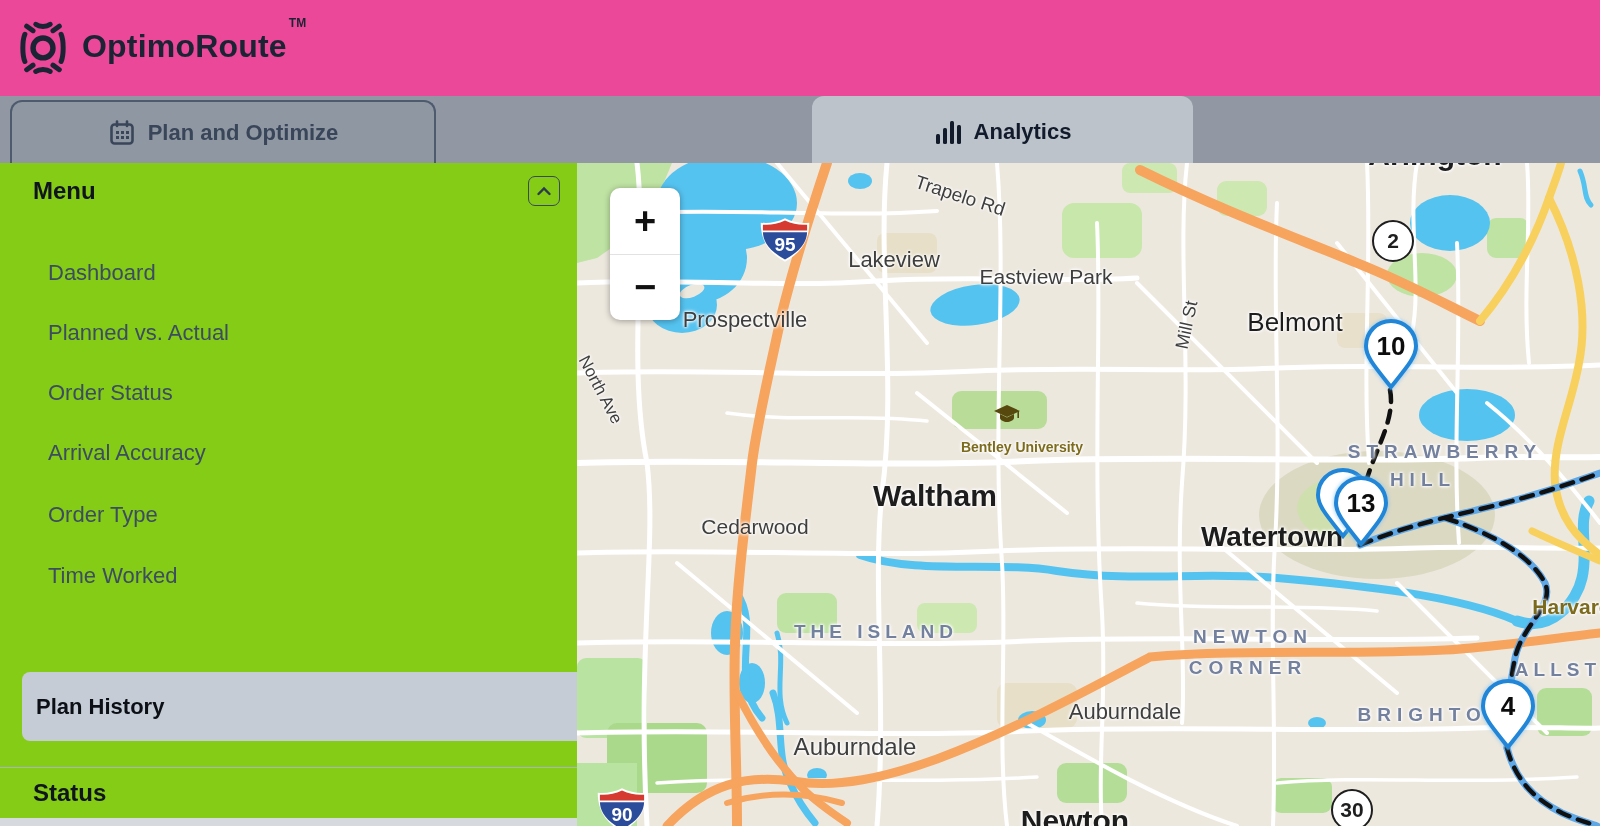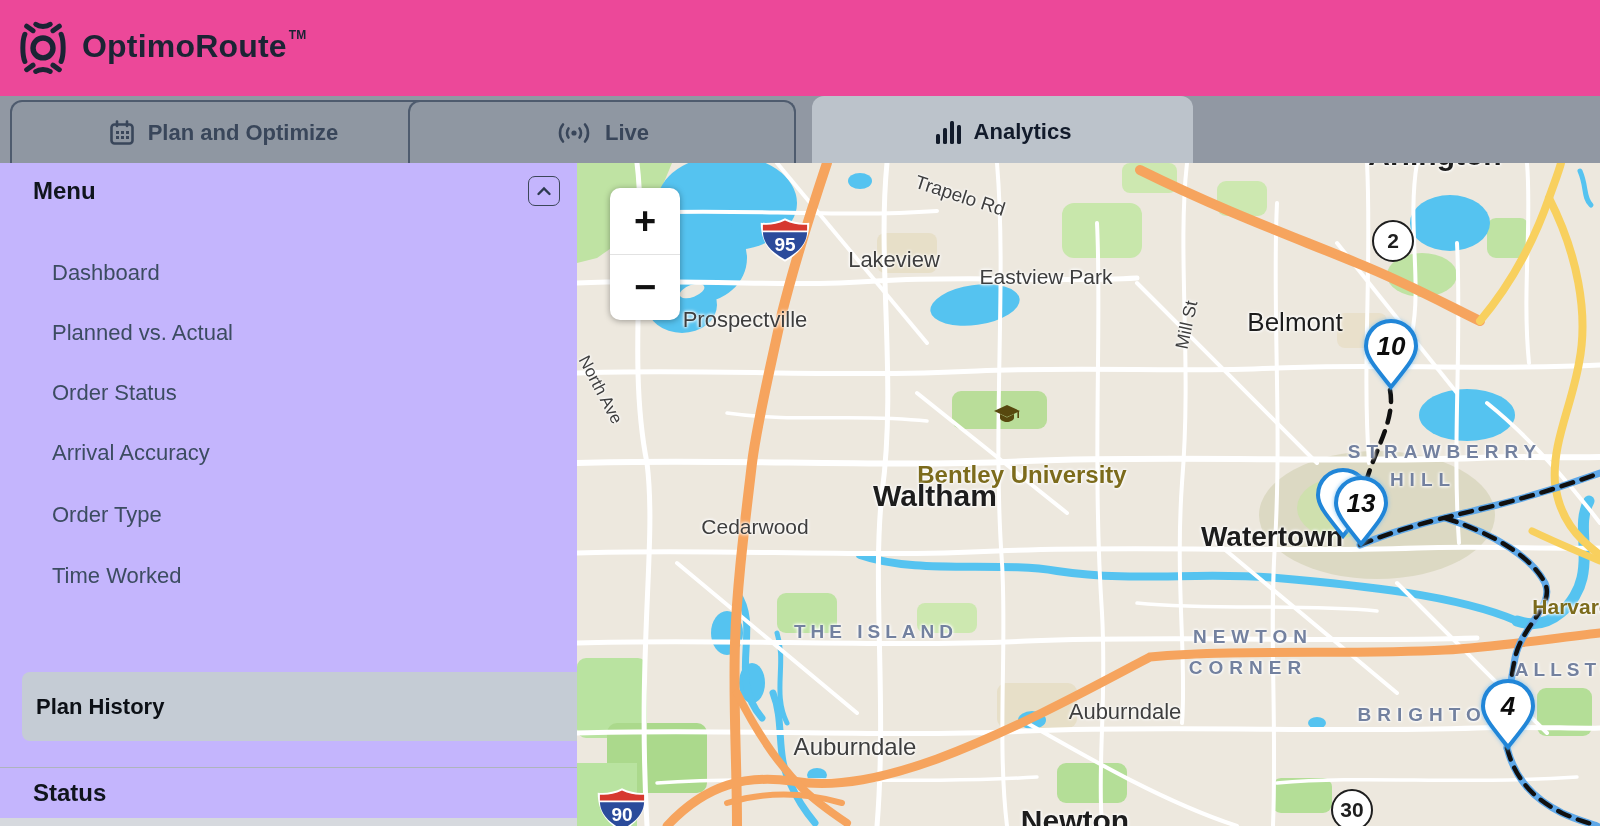--- a/index.html
+++ b/index.html
@@ -4,37 +4,37 @@
 <style>
   * { margin:0; padding:0; box-sizing:border-box; }
   html,body { width:1600px; height:826px; overflow:hidden;
     font-family:"Liberation Sans", sans-serif; background:#9198a3; }
 
   
   .header { position:absolute; left:0; top:0; width:1600px; height:96px; background:#ec4899; }
   .logo { position:absolute; left:14px; top:16px; display:flex; align-items:flex-start; }
   .logo svg { margin-top:2px; }
   .logo-text { font-size:32px; font-weight:800; color:#1b2434; letter-spacing:.2px; margin-left:10px; line-height:60px; }
-  .logo-tm { font-size:12px; font-weight:800; color:#1b2434; margin-left:2px; margin-top:12px; }
+  .logo-tm { font-size:12px; font-weight:800; color:#1b2434; margin-left:2px; margin-top:0; }
 
   
   .tabbar { position:absolute; left:0; top:96px; width:1600px; height:67px; background:#9198a3; }
   .tab { position:absolute; top:4px; height:63px; border:2px solid #4e5b6e; border-bottom:none;
     border-radius:12px 12px 0 0; background:#8f97a2; display:flex; align-items:center; justify-content:center;
     gap:12px; color:#39465a; font-weight:bold; font-size:22px; cursor:pointer; }
   .tab.selected { background:#bcc3cb; border:none; color:#121b2b; height:67px; top:0; padding-top:4px; }
   .tab .ticon { display:flex; align-items:center; }
 
   
-  .sidebar { position:absolute; left:0; top:163px; width:577px; height:663px; background:#c4b5fd;text-decoration:underline; }
+  .sidebar { position:absolute; left:0; top:163px; width:577px; height:663px; background:#84cc16;text-decoration:underline; }
   .menu-title { position:absolute; left:33px; top:14px; font-size:24px; font-weight:bold; color:#10151d; }
   .collapse-btn { position:absolute; left:528px; top:13px; width:32px; height:30px; border:1.5px solid #3c4759;
     border-radius:7px; background:transparent; display:flex; align-items:center; justify-content:center; cursor:pointer; }
-  .menu-item { position:absolute; left:16px; width:577px; height:60px; display:flex; align-items:center;
-    padding-left:36px; font-size:22px; color:#3c4c61; cursor:pointer; }
+  .menu-item { position:absolute; left:0; width:577px; height:60px; display:flex; align-items:center;
+    padding-left:48px; font-size:22px; color:#3c4c61; cursor:pointer; }
   .menu-item.selected { left:22px; width:555px; height:69px; background:#c5ccd5; border-radius:8px 0 0 8px;
     padding-left:14px; font-weight:bold; color:#0c1016; }
   .filters-head { position:absolute; left:0; top:604px; width:577px; height:51px; border-top:1px solid #aeb4bd;
     display:flex; align-items:center; padding-left:33px; font-size:24px; font-weight:bold; color:#10151d; }
   .bottom-strip { position:absolute; left:0; top:655px; width:577px; height:8px; background:#d6d9de; }
 
   
   .map { position:absolute; left:577px; top:163px; width:1023px; height:663px; background:#ede8de; overflow:hidden; }
   .map svg.base { position:absolute; left:0; top:0; }
 
@@ -51,21 +51,21 @@
     display:flex; align-items:center; justify-content:center; font-size:21px; font-weight:bold; color:#1e1e1e; }
 
   .zoomctl { position:absolute; left:33px; top:25px; width:70px; height:132px; background:#fff; border-radius:10px;
     box-shadow:0 1px 6px rgba(0,0,0,.35); display:flex; flex-direction:column; overflow:hidden; }
   .zoombtn { flex:1; display:flex; align-items:center; justify-content:center; font-size:38px; font-weight:bold;
     color:#111; cursor:pointer; line-height:1; }
   .zoombtn:first-child { border-bottom:1px solid #e2e2e2; }
 
   .pin { position:absolute; width:58px; height:72px; }
   .pin svg { position:absolute; left:0; top:0; filter:drop-shadow(0 0 2px rgba(120,190,240,.9)); }
-  .pin-num { position:absolute; left:0; top:13px; width:100%; text-align:center; font-size:26px; font-weight:bold; color:#0c0c0c;font-style:italic; }
+  .pin-num { position:absolute; left:0; top:13px; width:100%; text-align:center; font-size:26px; font-weight:bold; color:#0c0c0c; }
   .pin-back { position:absolute; width:58px; height:72px; }
 
   .gradcap { position:absolute; transform:translate(-50%,-50%); }
 </style>
 </head>
 <body>
 
 <div class="header">
   <div class="logo">
     <svg width="58" height="58" viewBox="0 0 64 64" fill="none" stroke="#1b2434" stroke-width="5.5" stroke-linecap="round">
@@ -95,32 +95,20 @@
           <rect x="8" y="12" width="3" height="3"></rect>
             <rect x="13" y="12" width="3" height="3"></rect>
             <rect x="18" y="12" width="3" height="3"></rect>
           <rect x="8" y="17" width="3" height="3"></rect>
             <rect x="13" y="17" width="3" height="3"></rect>
             <rect x="18" y="17" width="3" height="3"></rect>
         </g>
       </svg>
     </span>
     <span>Plan and Optimize</span>
-  </div>
-  <div class="tab" style="left:408px; width:388px;">
-    <span class="ticon">
-      <svg width="38" height="24" viewBox="0 0 38 24" fill="none" stroke="#39465a" stroke-width="2.6" stroke-linecap="round">
-        <circle cx="19" cy="12" r="2.6" fill="#39465a" stroke="none"></circle>
-        <path d="M13.5,7.5 C11.5,10 11.5,14 13.5,16.5"></path>
-        <path d="M24.5,7.5 C26.5,10 26.5,14 24.5,16.5"></path>
-        <path d="M8,3.5 C4,8 4,16 8,20.5"></path>
-        <path d="M30,3.5 C34,8 34,16 30,20.5"></path>
-      </svg>
-    </span>
-    <span>Live</span>
   </div>
   <div class="tab selected" style="left:812px; width:381px;">
     <span class="ticon">
       <svg width="28" height="26" viewBox="0 0 28 26" fill="#121b2b">
         <rect x="2" y="15" width="4" height="10" rx="1.5"></rect>
         <rect x="9" y="9" width="4" height="16" rx="1.5"></rect>
         <rect x="16" y="2" width="4" height="23" rx="1.5"></rect>
         <rect x="23" y="6" width="4" height="19" rx="1.5"></rect>
       </svg>
     </span>
@@ -277,21 +265,21 @@
   </svg>
 
   <div class="maplabel lbl-city" style="left:858px; top:-8px; font-size:30px;">Arlington</div>
   <div class="maplabel" style="left:383px; top:33px; font-size:19px; transform:translate(-50%,-50%) rotate(18deg);">Trapelo Rd</div>
   <div class="maplabel" style="left:317px; top:97px; font-size:22px;">Lakeview</div>
   <div class="maplabel" style="left:469px; top:114px; font-size:21px;">Eastview Park</div>
   <div class="maplabel" style="left:168px; top:157px; font-size:22px;">Prospectville</div>
   <div class="maplabel" style="left:610px; top:162px; font-size:18px; transform:translate(-50%,-50%) rotate(-78deg);">Mill St</div>
   <div class="maplabel lbl-city" style="left:718px; top:159px; font-size:26px; font-weight:400;">Belmont</div>
   <div class="maplabel" style="left:23px; top:227px; font-size:17px; transform:translate(-50%,-50%) rotate(62deg);">North Ave</div>
-  <div class="maplabel lbl-poi" style="left:445px; top:284px; font-size:24px;margin-top:28px;">Bentley University</div>
+  <div class="maplabel lbl-poi" style="left:445px; top:284px; font-size:14px;">Bentley University</div>
   <div class="maplabel lbl-city" style="left:358px; top:333px; font-size:30px;">Waltham</div>
   <div class="maplabel" style="left:178px; top:364px; font-size:21px;">Cedarwood</div>
   <div class="maplabel lbl-city" style="left:695px; top:374px; font-size:28px;">Watertown</div>
   <div class="maplabel lbl-area" style="left:868px; top:289px; font-size:19px; letter-spacing:6px;">STRAWBERRY</div>
   <div class="maplabel lbl-area" style="left:846px; top:317px; font-size:19px; letter-spacing:6px;">HILL</div>
   <div class="maplabel lbl-area" style="left:299px; top:469px; font-size:19px; letter-spacing:5px;">THE ISLAND</div>
   <div class="maplabel lbl-area" style="left:676px; top:474px; font-size:19px; letter-spacing:6px;">NEWTON</div>
   <div class="maplabel lbl-area" style="left:671px; top:505px; font-size:19px; letter-spacing:6px;">CORNER</div>
   <div class="maplabel" style="left:548px; top:549px; font-size:22px;">Auburndale</div>
   <div class="maplabel" style="left:278px; top:584px; font-size:24px;">Auburndale</div>

